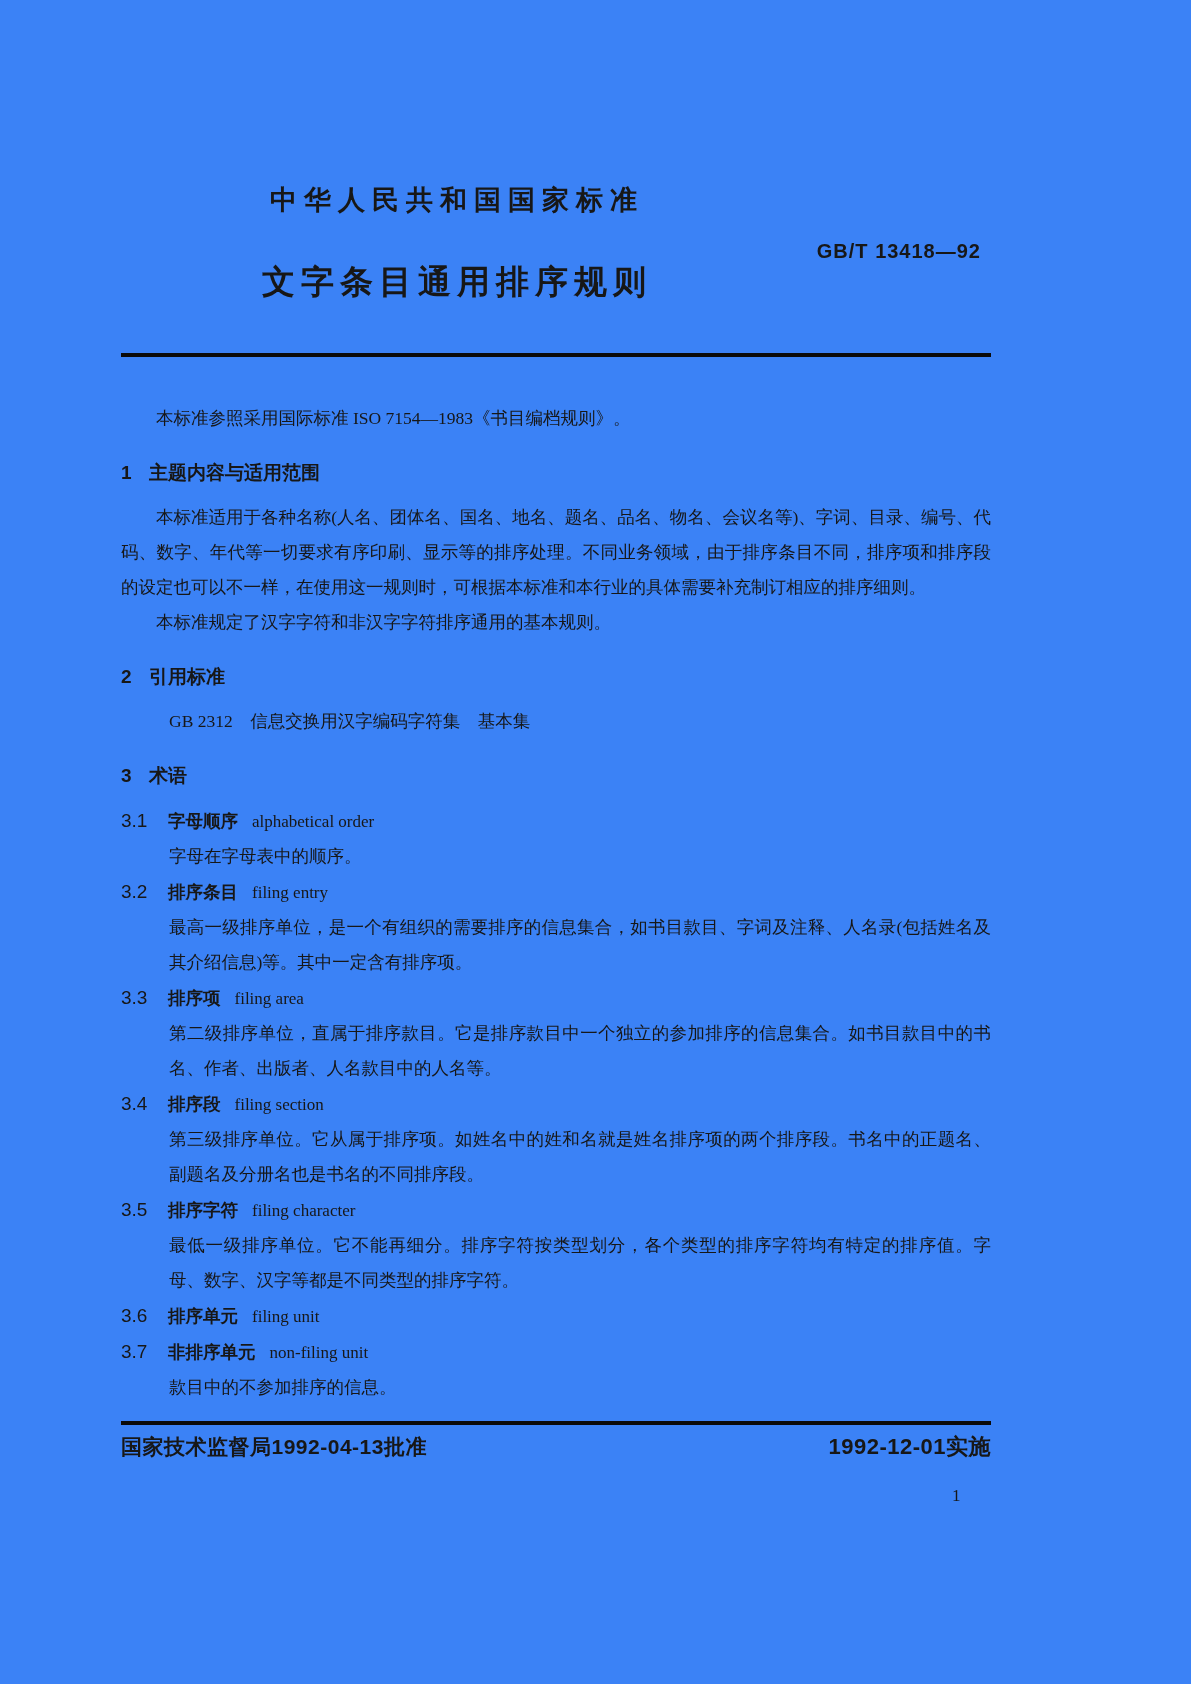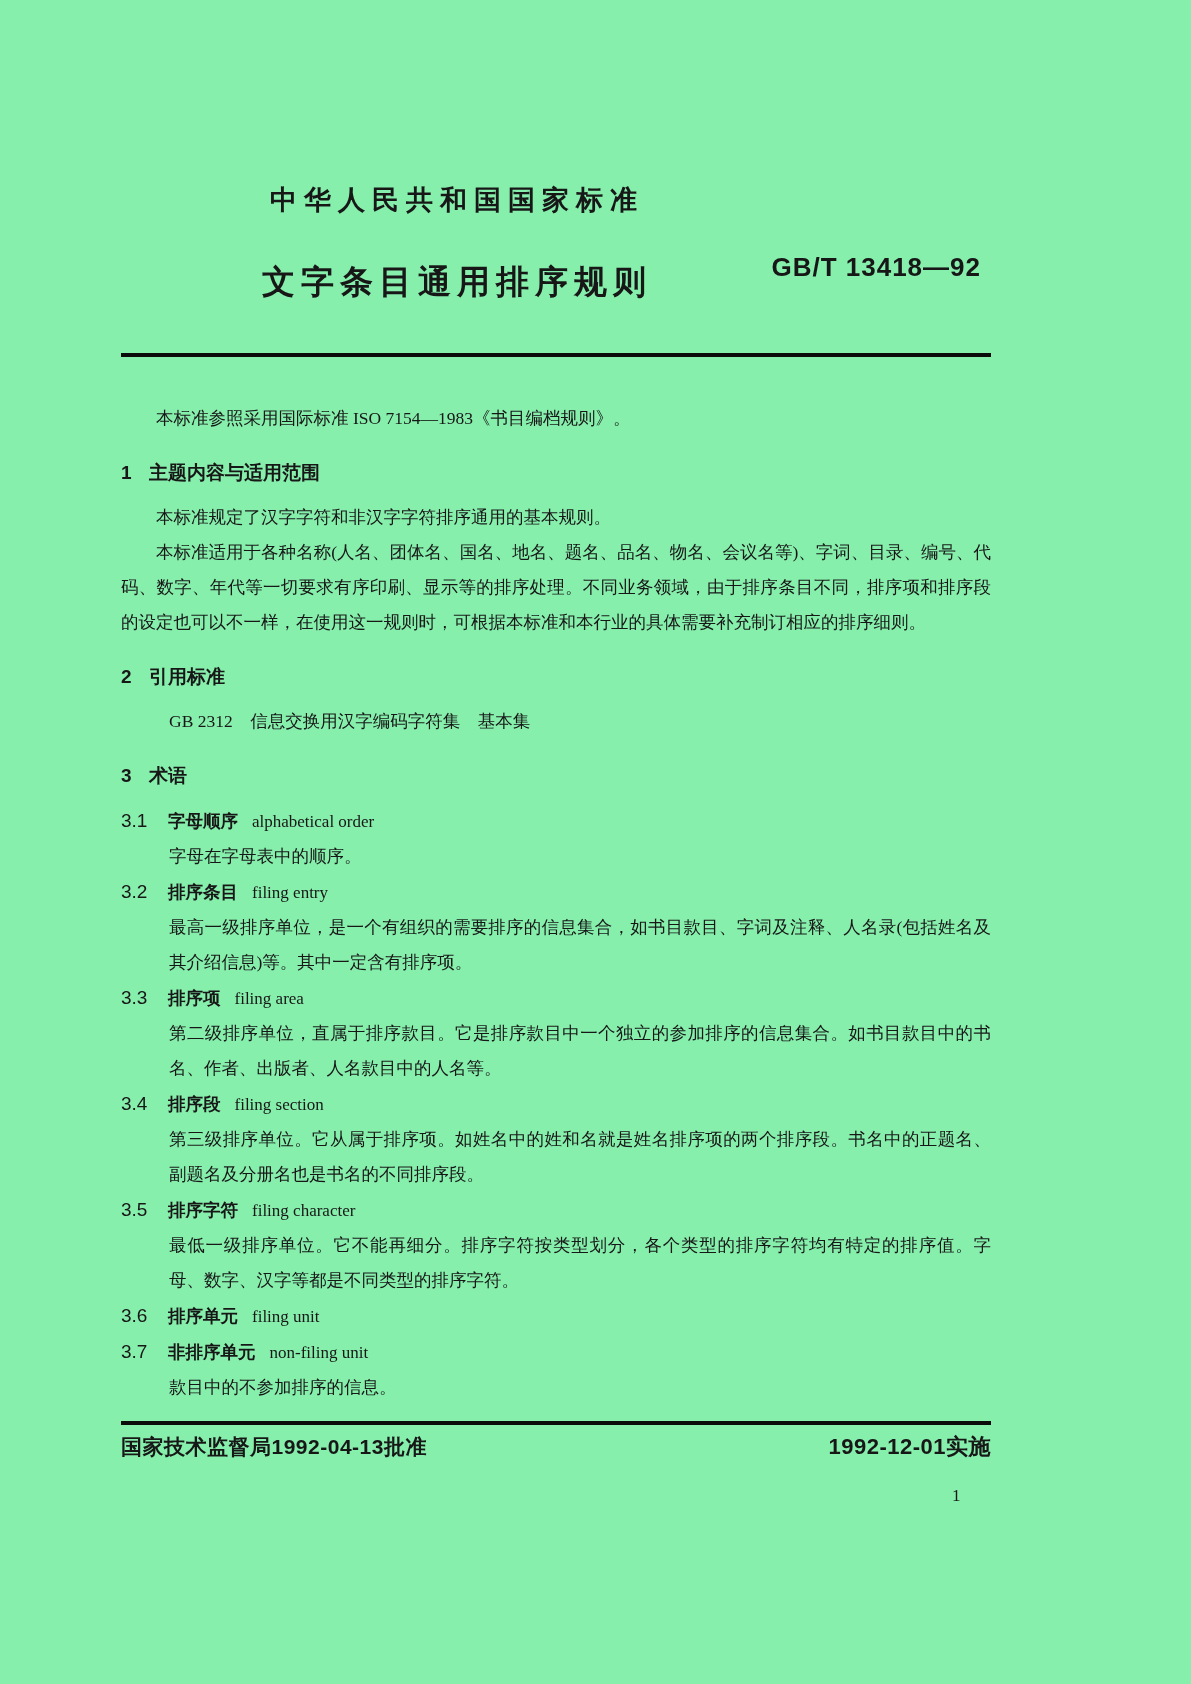--- a/index.html
+++ b/index.html
@@ -2,21 +2,21 @@
 <html><head>
 <meta charset="utf-8">
 <style>
   * { box-sizing: border-box; }
   html, body { margin: 0; padding: 0; background: #d9d9d9; }
   .page {
     position: relative;
     width: 1191px;
     height: 1684px;
     margin: 0 auto;
-    background: #86efac;
+    background: #3b82f6;
     color: #171717;
     font-family: "Liberation Serif", "DejaVu Serif", serif;
     overflow: hidden;
   }
   .content {
     position: absolute;
     left: 121px;
     top: 0;
     width: 870px;
   }
@@ -40,25 +40,25 @@
     white-space: nowrap;
   }
   .english-title {
     margin-top: 26px;
     font-weight: bold;
     font-size: 17px;
     letter-spacing: 0.4px;
   }
   .standard-number {
     position: absolute;
-    top: 70px;
+    top: 58px;
     right: 10px;
     font-family: "Liberation Sans", "DejaVu Sans", sans-serif;
     font-weight: 600;
-    font-size: 26px;
+    font-size: 20px;
     letter-spacing: 1px;
     white-space: nowrap;
   }
   .head-rule { margin-top: 48px; height: 4px; background: #0b0b0b; }
 
   
   .para {
     margin: 0;
     font-size: 17.5px;
     line-height: 35px;
@@ -144,22 +144,22 @@
     </div>
 
     <div class="head-rule"></div>
 
     <p class="para intro">本标准参照采用国际标准 ISO 7154—1983《书目编档规则》。</p>
 
     <div class="section">
       <div class="section-heading">
         <span class="sec-num">1</span><span>主题内容与适用范围</span>
       </div>
+      <p class="para">本标准适用于各种名称(人名、团体名、国名、地名、题名、品名、物名、会议名等)、字词、目录、编号、代码、数字、年代等一切要求有序印刷、显示等的排序处理。不同业务领域，由于排序条目不同，排序项和排序段的设定也可以不一样，在使用这一规则时，可根据本标准和本行业的具体需要补充制订相应的排序细则。</p>
       <p class="para">本标准规定了汉字字符和非汉字字符排序通用的基本规则。</p>
-      <p class="para">本标准适用于各种名称(人名、团体名、国名、地名、题名、品名、物名、会议名等)、字词、目录、编号、代码、数字、年代等一切要求有序印刷、显示等的排序处理。不同业务领域，由于排序条目不同，排序项和排序段的设定也可以不一样，在使用这一规则时，可根据本标准和本行业的具体需要补充制订相应的排序细则。</p>
     </div>
 
     <div class="section">
       <div class="section-heading">
         <span class="sec-num">2</span><span>引用标准</span>
       </div>
       <p class="ref-line">GB 2312　信息交换用汉字编码字符集　基本集</p>
     </div>
 
     <div class="section">

